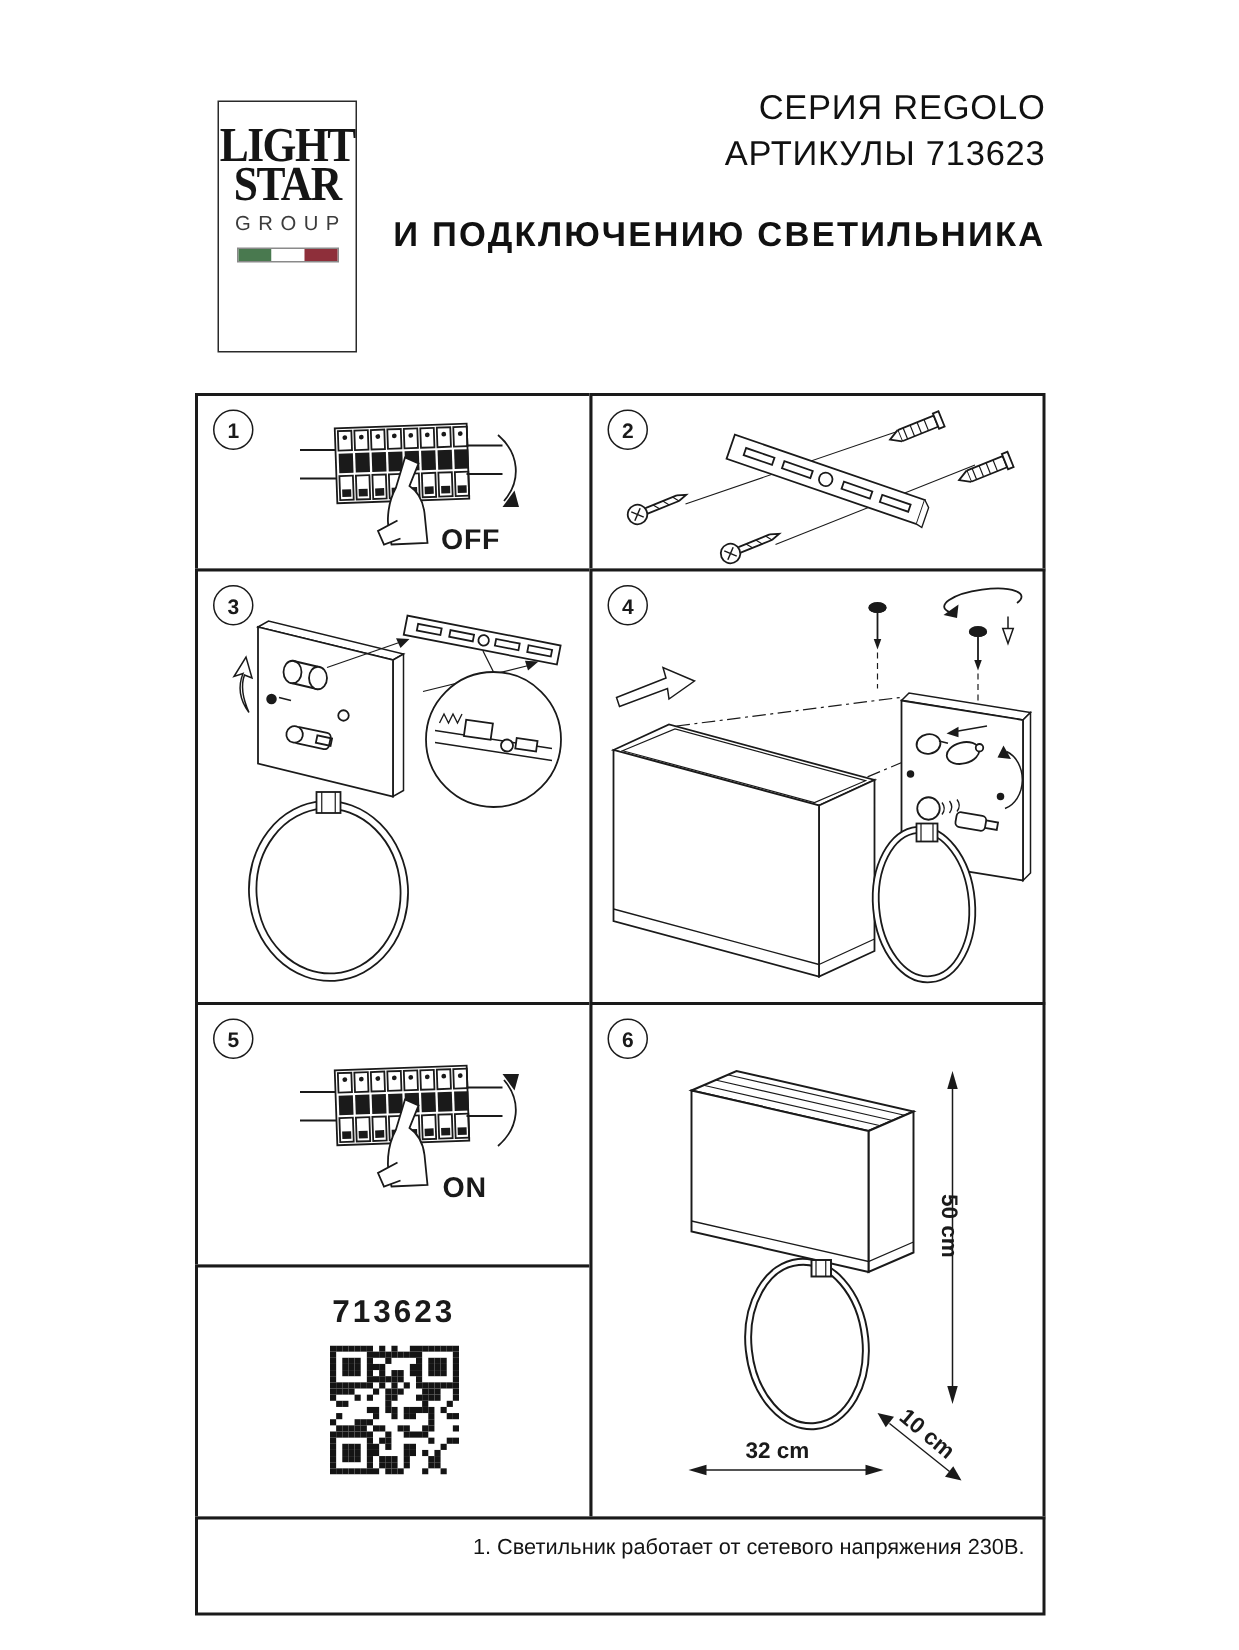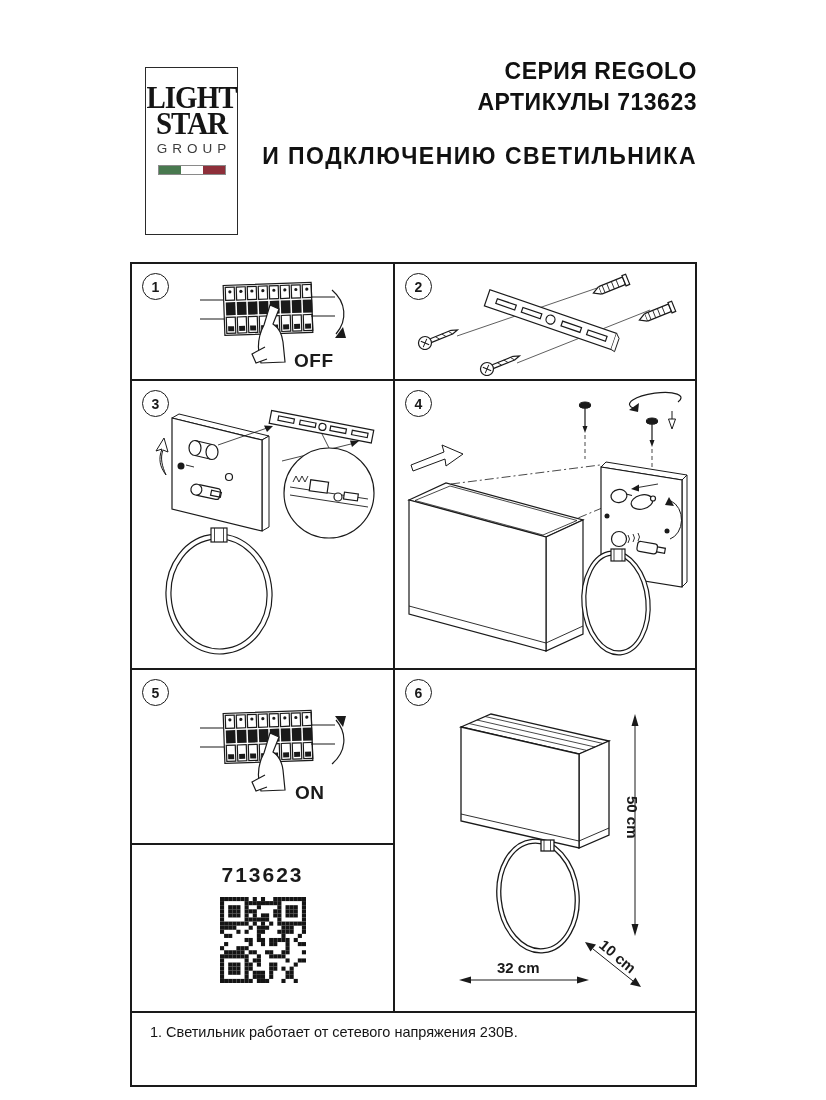--- a/index.html
+++ b/index.html
@@ -10,36 +10,36 @@
             border:1.3px solid #2a2a2a;box-sizing:border-box;text-align:center;}
   .logo-serif{font-family:"Liberation Serif",serif;font-weight:700;font-size:29px;
               line-height:26px;letter-spacing:-1px;color:#151515;transform:scaleY(1.12);}
   .logo-serif.first{margin-top:16px;}
   .logo-group{font-size:13.5px;letter-spacing:5px;text-indent:5px;color:#3c3c3c;
               margin-top:5px;font-weight:400;}
   .flag{width:66px;height:8px;margin:9px auto 0;border:1px solid #8a8a8a;
         display:flex;box-sizing:content-box;}
   .flag span{flex:1 1 33%;}
   .title-block{position:absolute;right:129px;top:56px;text-align:right;}
-  .title-line{font-weight:700;font-size:23px;line-height:31px;letter-spacing:0.5px;color:#111;}
+  .title-line{font-weight:400;font-size:23px;line-height:31px;letter-spacing:0.5px;color:#111;}
   .instr-block{position:absolute;right:129px;top:143px;text-align:right;}
   .instr-line{font-weight:700;font-size:23px;line-height:27px;letter-spacing:1.5px;color:#111;}
   
   .cell{position:absolute;border:2px solid #1a1a1a;box-sizing:border-box;background:#fff;}
   .cell svg{position:absolute;left:0;top:0;}
   .step-circle{position:absolute;left:10px;top:9px;width:27px;height:27px;border:1.6px solid #1a1a1a;
                border-radius:50%;box-sizing:border-box;display:flex;align-items:center;justify-content:center;
                font-size:14px;font-weight:700;background:#fff;z-index:3;}
   .draw-label{position:absolute;font-weight:700;font-size:19px;letter-spacing:0.5px;z-index:2;}
   .dim-label{position:absolute;font-weight:700;font-size:15px;white-space:nowrap;z-index:2;}
   .article-number{position:absolute;left:0;right:0;top:18px;text-align:center;
                   font-size:21px;font-weight:700;letter-spacing:2px;}
   
-  .footer-box{position:absolute;left:130px;top:1011px;width:567px;height:76px;border:2px solid #1a1a1a;
-              box-sizing:border-box;padding:9px 12px 0 18px;background:#fff;}
+  .footer-box{position:absolute;left:130px;top:1011px;width:567px;height:66px;border:2px solid #1a1a1a;
+              box-sizing:border-box;padding:9px 12px 0 18px;background:#fff;text-align:right;}
   .footer-line{font-size:14.5px;line-height:21px;color:#141414;}
 </style>
 </head>
 <body>
 
 <div class="page">
 
   <div class="logo-box">
     <div class="logo-serif first">LIGHT</div>
     <div class="logo-serif">STAR</div>

